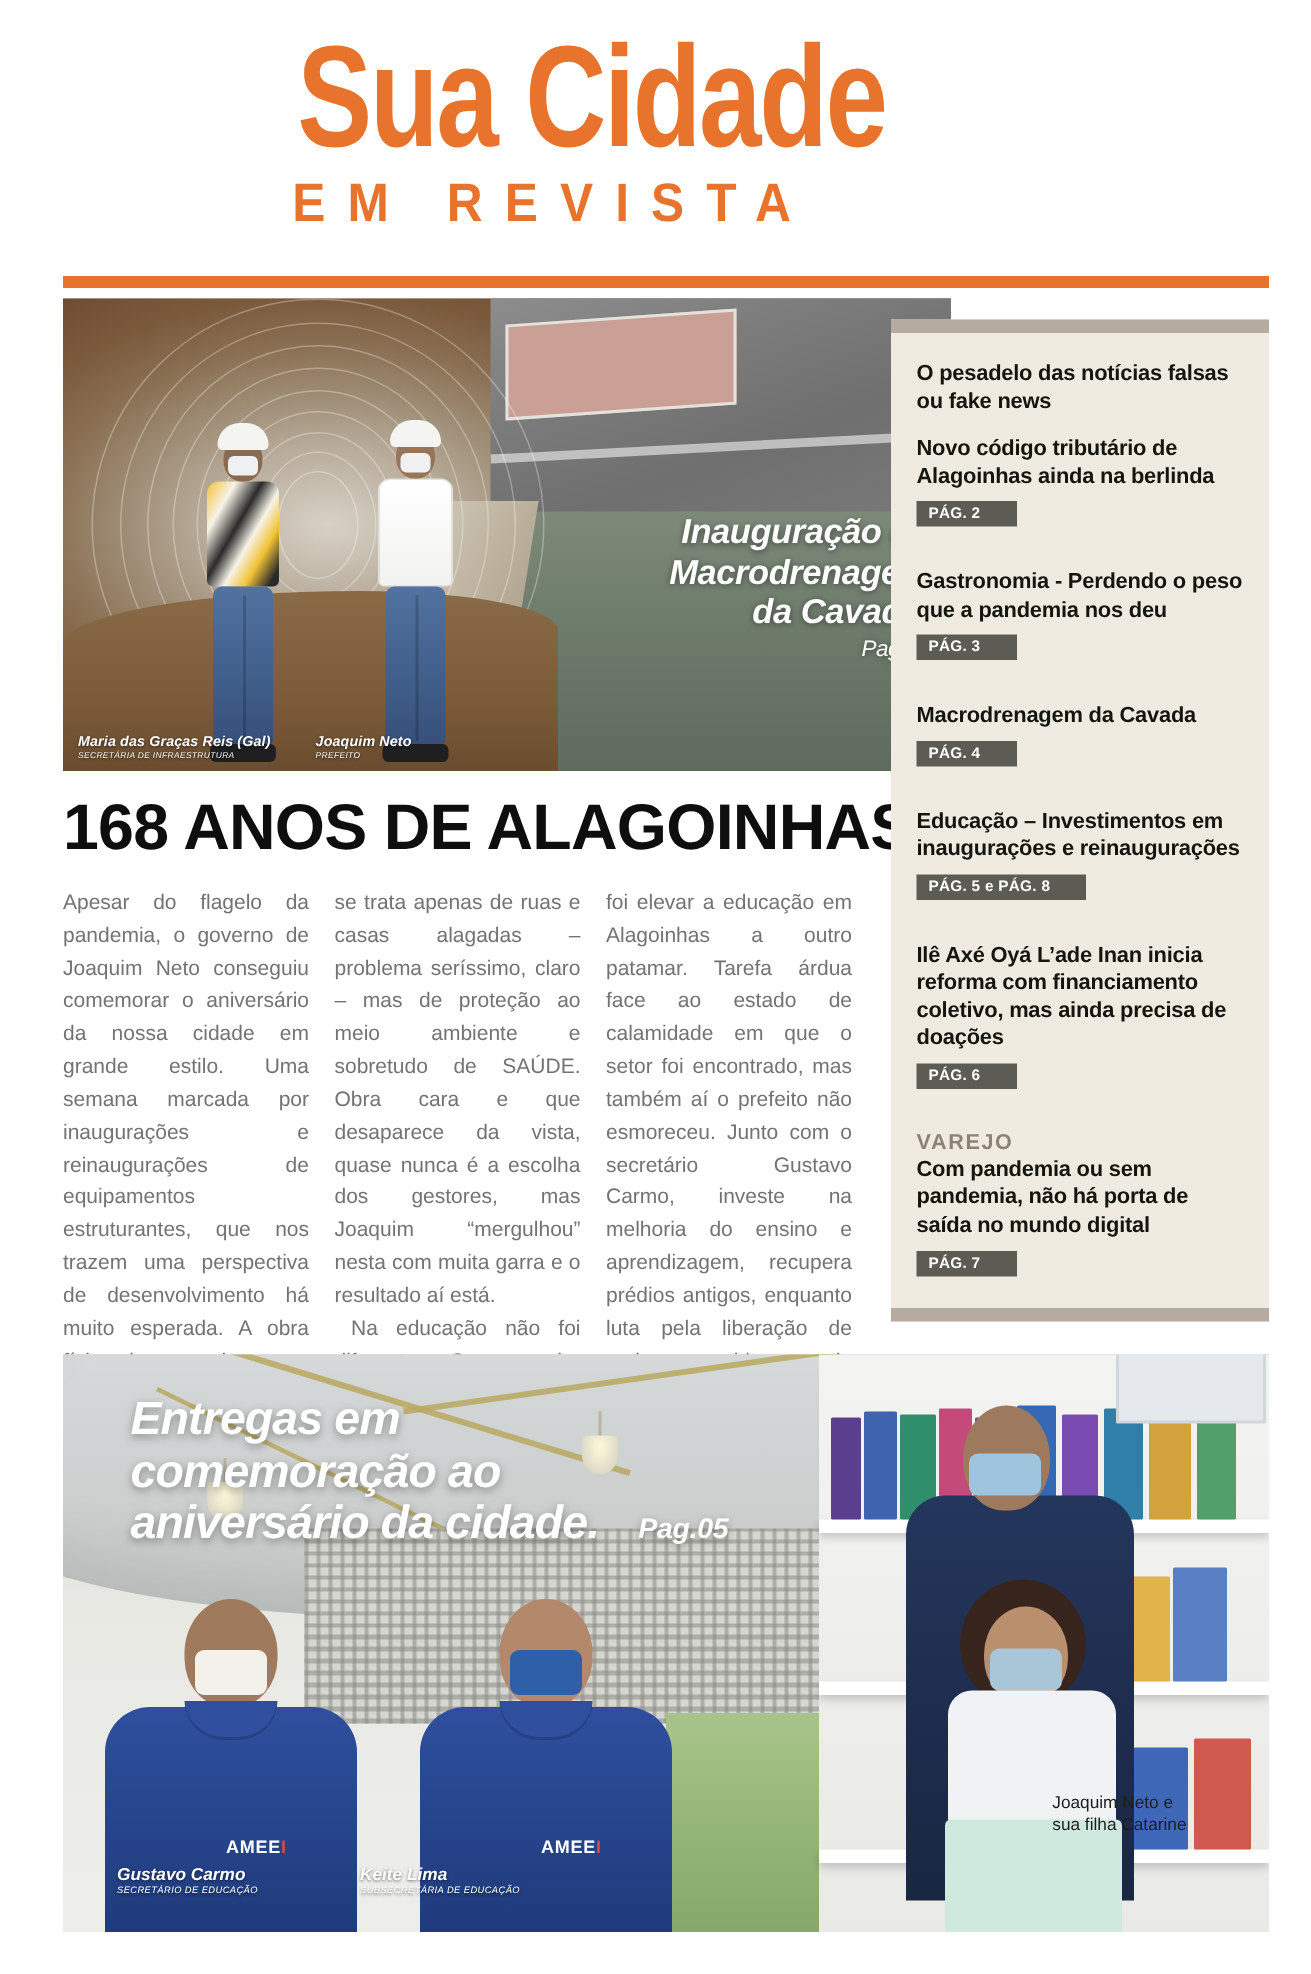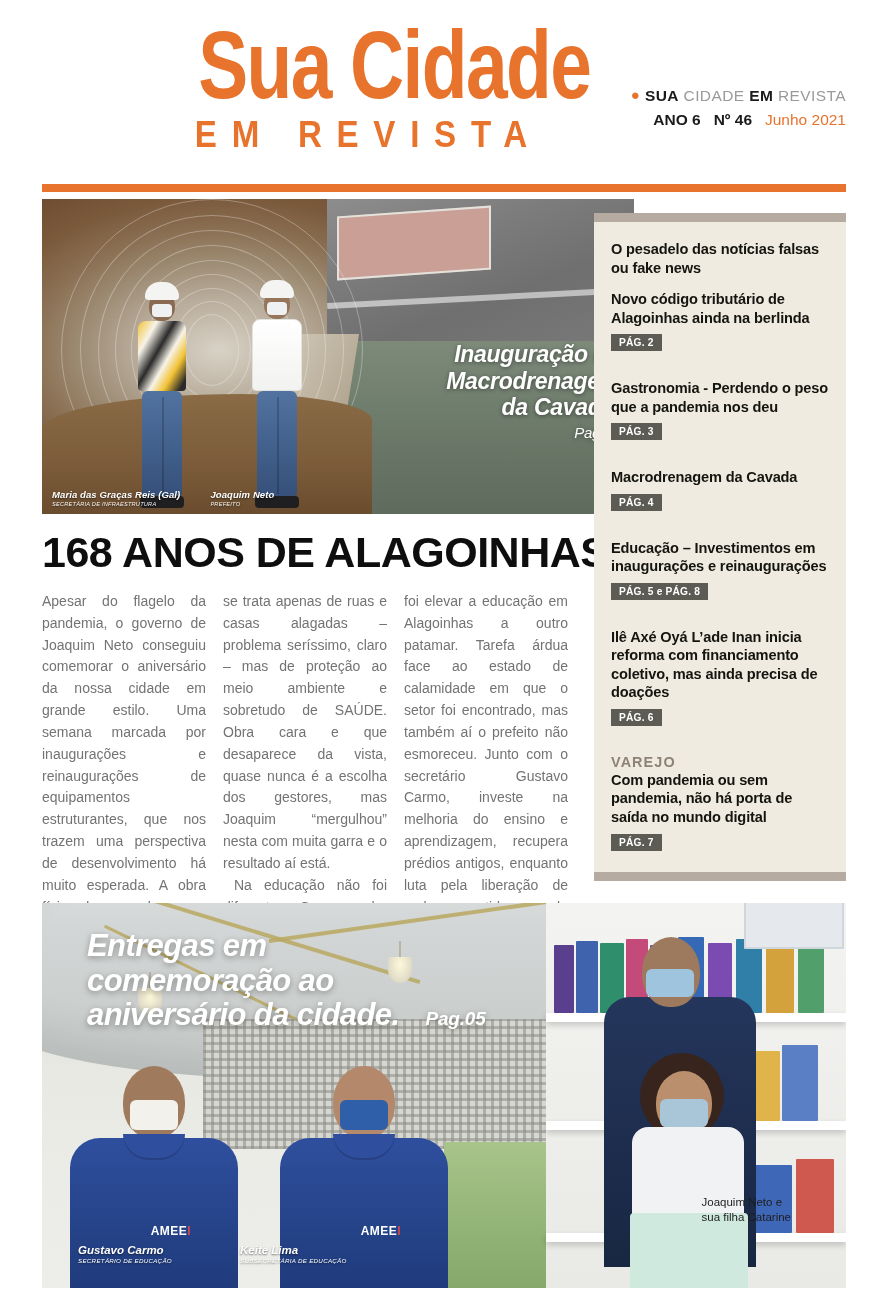--- a/index.html
+++ b/index.html
@@ -283,21 +283,21 @@
     letter-spacing: 1.1px;
     margin-bottom: 1px;
   }
   .sb-pag {
     display: inline-block;
     margin-top: 7px;
     background: #5C5C55;
     color: #ffffff;
     font-size: 10.2px;
     font-weight: bold;
-    padding: 3px 8px 3px 8px;
+    padding: 3px 24px 3px 8px;
     letter-spacing: 0.2px;
   }
   .sb-gap-lg { height: 15px; }
 
   
   .bottom-photo {
     position: absolute;
     left: 42px;
     top: 903px;
     width: 804px;
@@ -414,34 +414,20 @@
 <body>
 
 <div class="page">
 
   <div class="masthead">
     <div class="logo-block">
       <div class="logo-main">Sua Cidade</div>
       <div class="logo-sub">EM REVISTA</div>
     </div>
 
-    <div class="masthead-meta">
-      <div class="meta-line1">
-        <span class="meta-dot">●</span>
-        <span class="meta-b">SUA</span>
-        <span class="meta-l">CIDADE</span>
-        <span class="meta-b">EM</span>
-        <span class="meta-l">REVISTA</span>
-      </div>
-      <div class="meta-line2">
-        <span>ANO 6</span>&nbsp;&nbsp;
-        <span>Nº 46</span>&nbsp;&nbsp;
-        <span class="meta-date">Junho 2021</span>
-      </div>
-    </div>
   </div>
 
   <div class="orange-rule"></div>
 
   <div class="main-col">
 
     <div class="hero-photo">
       <div class="scene">
         <div class="tunnel-bg"></div>
         <div class="topstreet">

